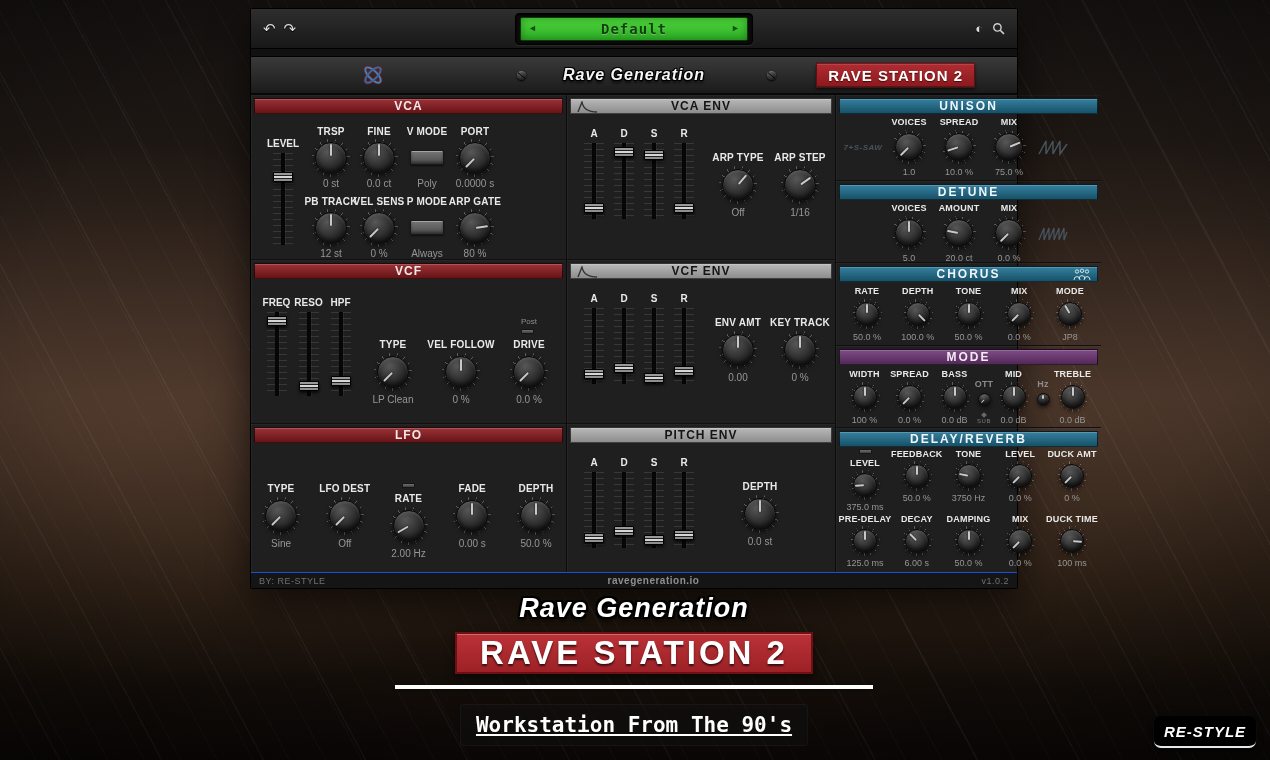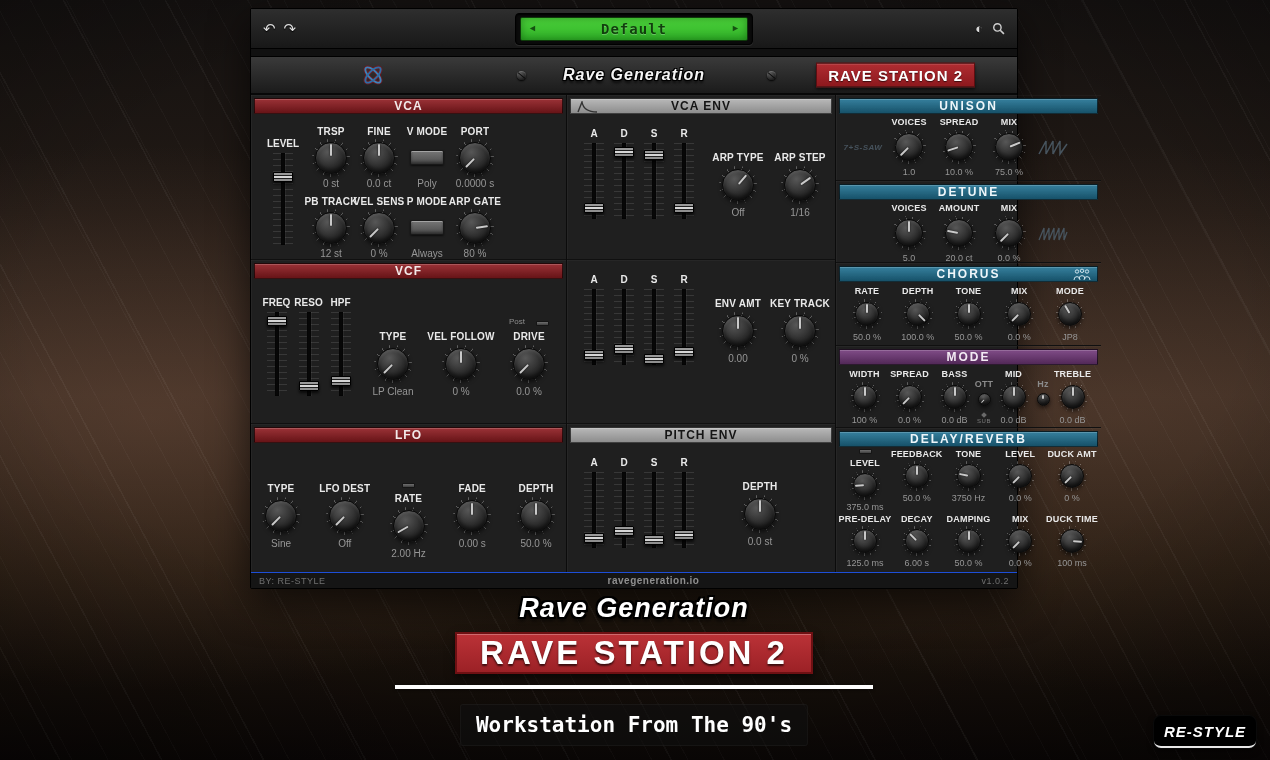--- a/index.html
+++ b/index.html
@@ -128,21 +128,21 @@
     border:1px solid #0a0a0a;
     box-shadow:inset 0 2px 3px rgba(255,255,255,.14), inset 0 -3px 4px rgba(0,0,0,.55), 0 2px 4px rgba(0,0,0,.6);
   }
   .kwrap.xs .kbody { inset:1px; }
   .kptr { position:absolute; inset:0; }
   .kptr::after { content:""; position:absolute; top:5%; left:calc(50% - 1px); width:2px; height:40%;
     background:#c9c9c9; border-radius:1px; box-shadow:0 0 2px rgba(0,0,0,.8); }
   .kwrap.xs .kptr::after { width:1.5px; }
 
   
-  .pre { display:flex; align-items:flex-end; gap:11px; margin-bottom:2px; }
+  .pre { display:flex; flex-direction:column; align-items:flex-start; gap:3px; margin-bottom:2px; }
   .prelabel { font-size:8px; color:#8d8d8d; }
   .prepill { width:13px; height:5px; border-radius:1px; background:linear-gradient(180deg,#6f6f6f,#3f3f3f); border:1px solid #151515; cursor:pointer; }
 
   
   .cell { display:flex; flex-direction:column; align-items:center; gap:3px; }
 
   
   .fader { display:flex; flex-direction:column; align-items:center; }
   .flabel { font-size:10px; font-weight:bold; color:#e9e9e9; margin-bottom:4px; white-space:nowrap; }
   .ftrack { position:relative; width:20px; cursor:pointer;
@@ -221,21 +221,21 @@
     background:linear-gradient(180deg,#bb3237,#9c2126); border:2px solid #6e1013;
     box-shadow:0 4px 8px rgba(0,0,0,.55), inset 0 1px 0 rgba(255,255,255,.28);
     color:#fff; font-size:33px; font-weight:bold; letter-spacing:3px; white-space:nowrap;
     text-shadow:0 2px 2px rgba(0,0,0,.65);
   }
   .hrline { position:absolute; left:634px; top:685px; transform:translateX(-50%); width:478px; height:4px; background:#fdfdfd; z-index:2; box-shadow:0 1px 3px rgba(0,0,0,.5); }
   .tagline {
     position:absolute; left:634px; top:704px; transform:translateX(-50%); z-index:2;
     height:42px; padding:0 16px; display:flex; align-items:center;
     background:rgba(16,16,16,.55); border-radius:3px; box-shadow:inset 0 0 0 1px rgba(255,255,255,.04);
-    font-family:"DejaVu Sans Mono", monospace; font-size:21px; font-weight:bold; color:#fff; white-space:nowrap;
+    font-family:"DejaVu Sans Mono", monospace; font-size:21px; font-weight:bold; color:#fff; white-space:nowrap;text-decoration:underline;
   }
   .restyle {
     position:absolute; right:14px; top:716px; z-index:2;
     width:102px; height:32px; background:#000; border-radius:7px;
     display:flex; align-items:center; justify-content:center;
     color:#fff; font-size:15px; font-weight:bold; font-style:italic; letter-spacing:1px;
     box-shadow:0 0 0 1px #0a0a0a, 0 3px 6px rgba(0,0,0,.5);
     border-bottom:2px solid #e8e8e8;
   }
 </style>
@@ -548,20 +548,26 @@
                     <span class="kptr" style="transform:rotate(55deg)"></span>
                   </span>
                 </span>
                 <span class="kval">1/16</span>
               </div>
           </div>
         </div>
       </section>
 
       <section class="sec h164">
+        <div class="title gray">
+          <svg class="ticon-l" width="22" height="12" viewBox="0 0 22 12">
+            <path d="M1 11 L5 1 C6 7 10 11 20 11" fill="none" stroke="#333" stroke-width="1.4"></path>
+          </svg>
+          <span>VCF ENV</span>
+        </div>
         <div class="env-body">
           <div class="env-fgroup">
             <div class="fader">
                 <span class="flabel">A</span>
                 <span class="ftrack">
                   <span class="fhandle" style="top:87%"></span>
                 </span>
               </div>
             <div class="fader">
                 <span class="flabel">D</span>

